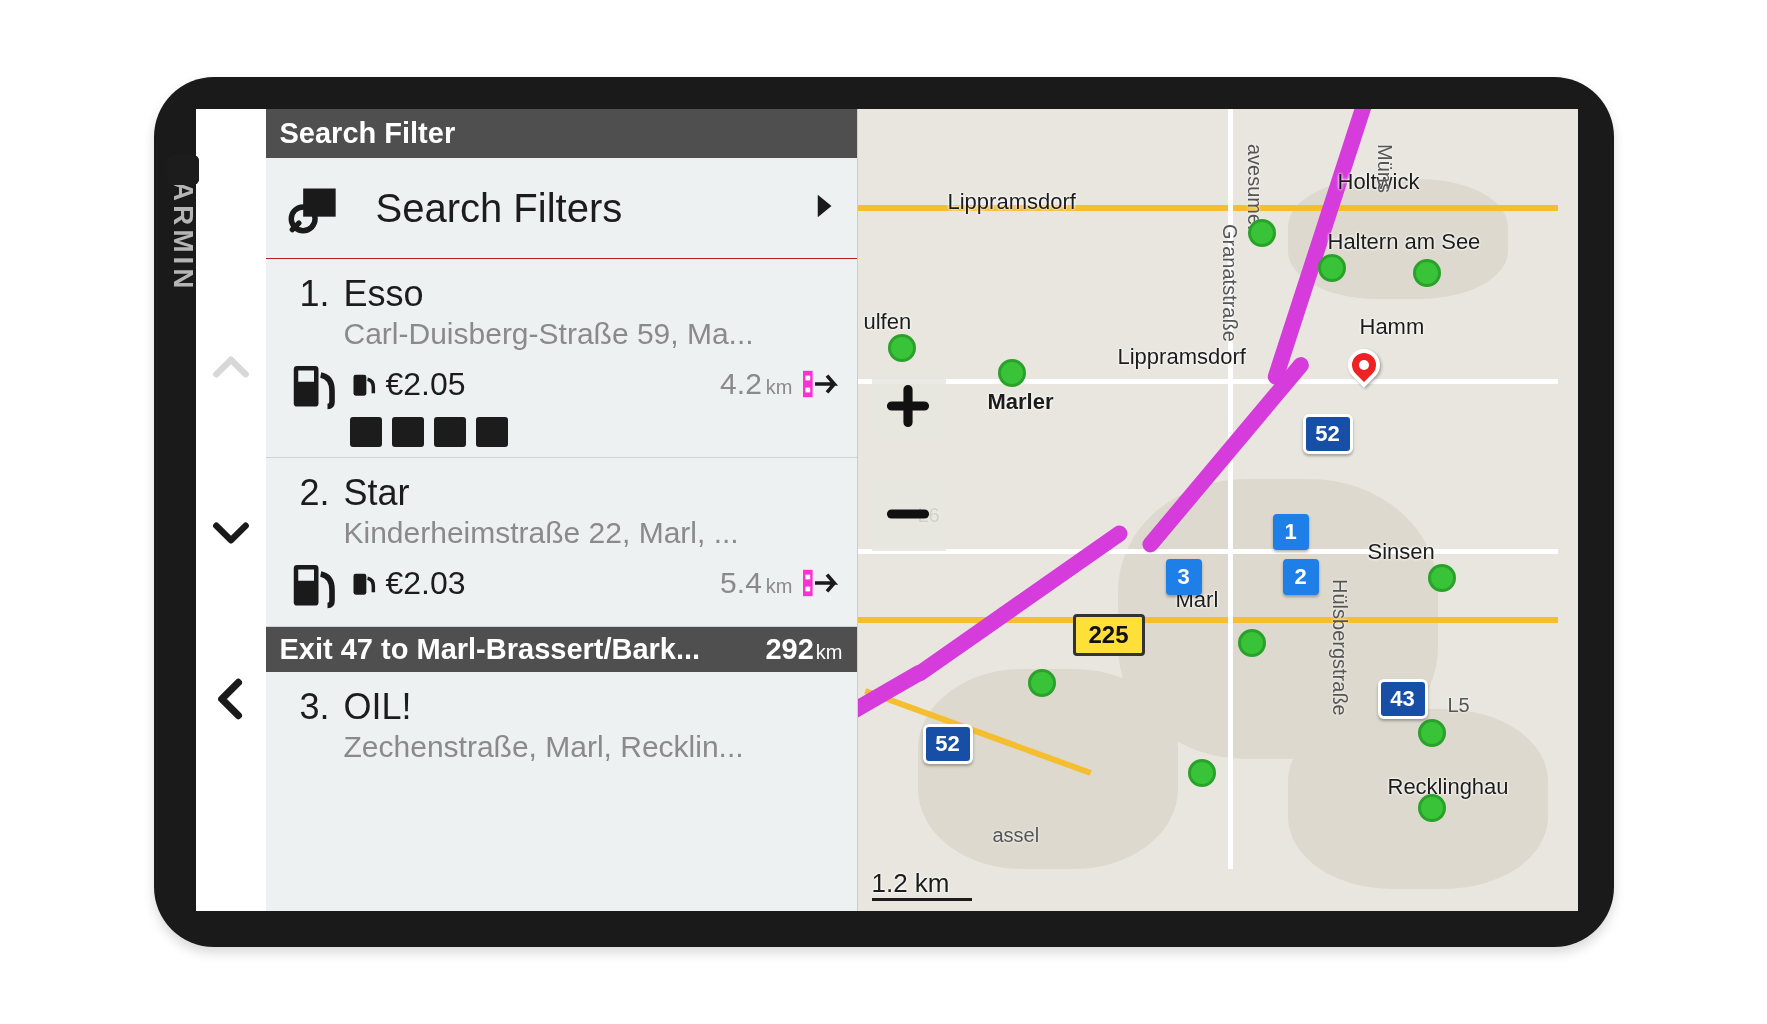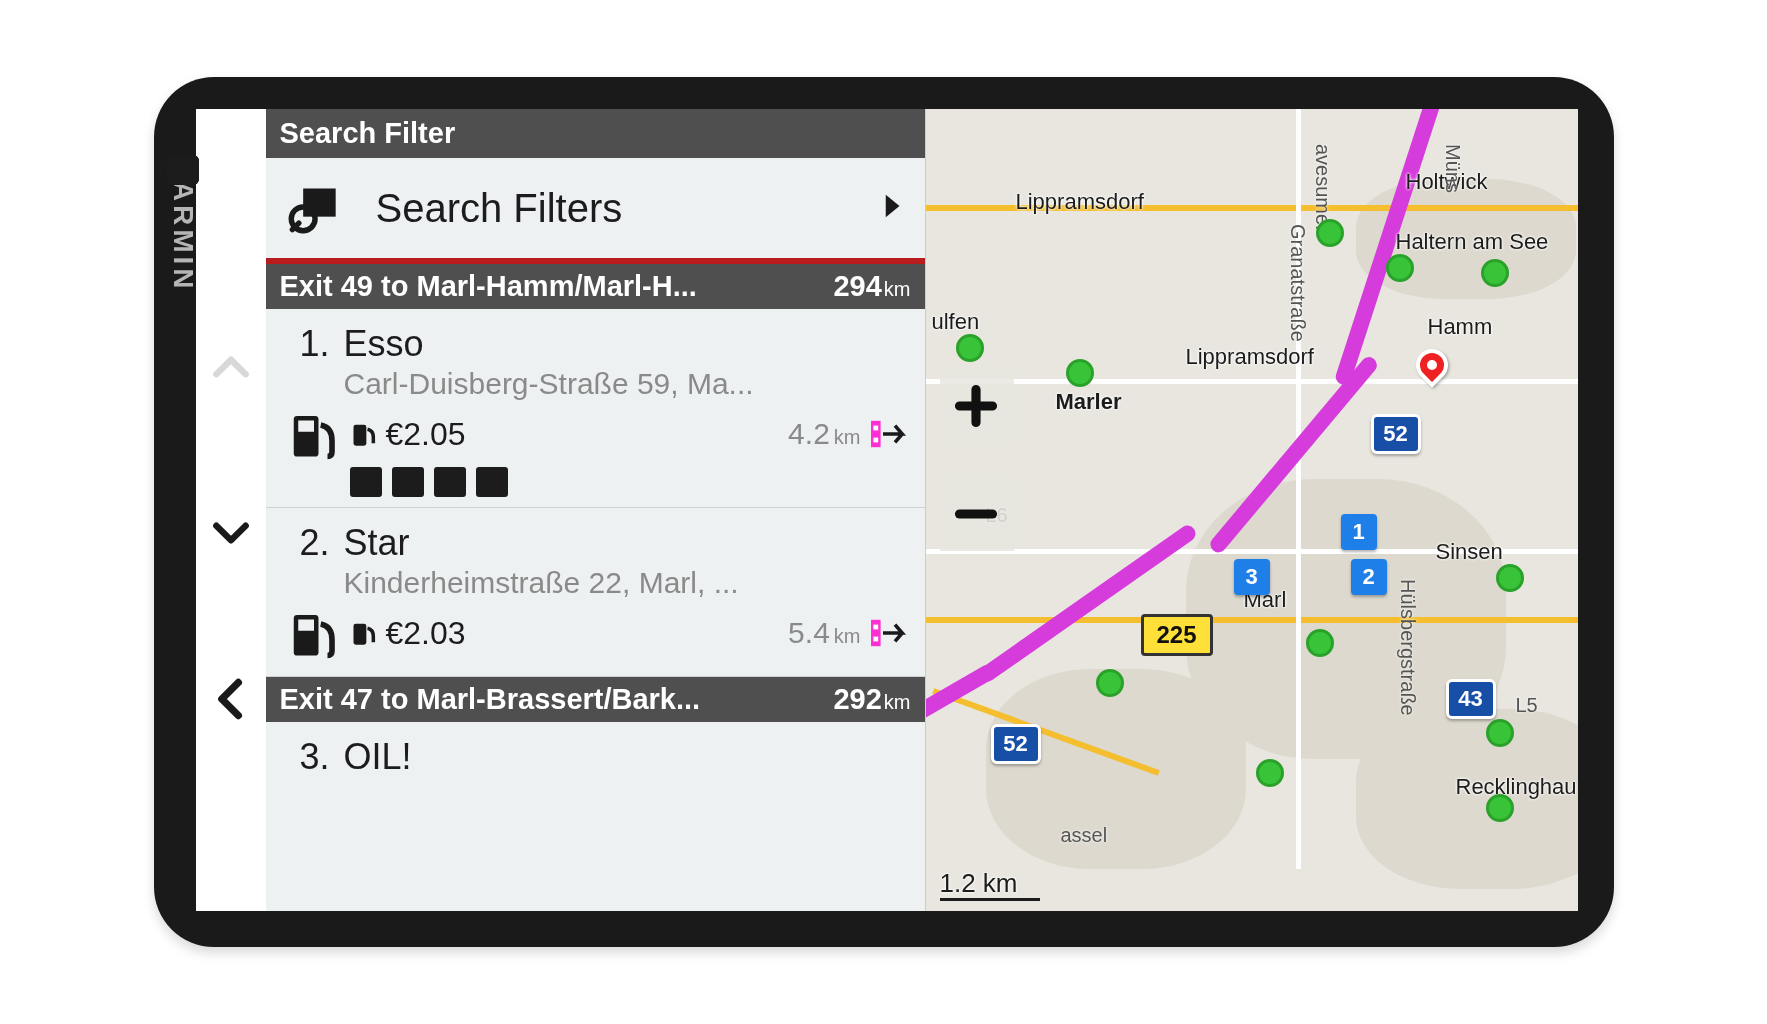--- a/index.html
+++ b/index.html
@@ -48,41 +48,41 @@
   }
   .nav-btn {
     width: 56px; height: 56px;
     display: flex; align-items:center; justify-content:center;
     margin-bottom: 110px;
     cursor: pointer;
   }
   .nav-btn svg { width: 44px; height: 44px; }
 
   .list-col {
-    width: 660px;
+    width: 592px;
     background: #eef1f2;
     display: flex;
     flex-direction: column;
     border-right: 1px solid #ccc;
   }
   .header-bar {
     background: #4f4f4f;
     color: #fff;
     font-size: 29px;
     font-weight: bold;
     padding: 8px 14px;
     display:flex; justify-content:space-between; align-items:center;
   }
   .filter-row {
     background: #eef1f2;
     padding: 24px 18px;
     display:flex;
     align-items:center;
     gap: 32px;
-    border-bottom: 6px solid #b91c1c;
+    border-bottom: 1px solid #b91c1c;
   }
   .filter-icon { width:60px; display:flex; align-items:center; justify-content:center; }
   .filter-label { font-size: 40px; color:#1c1c1c; flex:1; }
   .filter-chevron svg{ width:30px; height:30px; }
 
   .exit-bar {
     background: #4f4f4f;
     color: #fff;
     font-size: 29px;
     font-weight: bold;
@@ -227,26 +227,20 @@
           </svg>
         </div>
         <div class="filter-label">Search Filters</div>
         <div class="filter-chevron">
           <svg viewBox="0 0 24 24">
               <path d="M7 3 L18 12 L7 21 Z" fill="#1a1a1a"></path>
             </svg>
         </div>
       </div>
 
-      <div class="exit-bar">
-        <span>Exit 49 to Marl-Hamm/Marl-H...</span>
-        <span class="dist">
-          <span>294</span><span class="km">km</span>
-        </span>
-      </div>
 
       <div class="result-card">
         <div class="result-top">
           <div class="result-num">1.</div>
           <div class="result-name">Esso</div>
         </div>
         <div class="result-addr">Carl-Duisberg-Straße 59, Ma...</div>
         <div class="result-mid">
           <div class="fuel-icon-big">
             <svg viewBox="0 0 48 48" width="54" height="54">
@@ -328,20 +322,21 @@
         <span class="dist">
           <span>292</span><span class="km">km</span>
         </span>
       </div>
 
       <div class="result-card" style="border-bottom:none;">
         <div class="result-top">
           <div class="result-num">3.</div>
           <div class="result-name">OIL!</div>
         </div>
+        <div class="result-addr">Zechenstraße, Marl, Recklin...</div>
       </div>
     </div>
 
     <div class="map-col">
       <div class="map-bg" id="mapbg">
 
         <div class="city-area" style="left:260px; top:370px; width:320px; height:280px;"></div>
         <div class="city-area" style="left:60px; top:560px; width:260px; height:200px;"></div>
         <div class="city-area" style="left:430px; top:600px; width:260px; height:180px;"></div>
         <div class="city-area" style="left:430px; top:70px; width:220px; height:120px;"></div>

